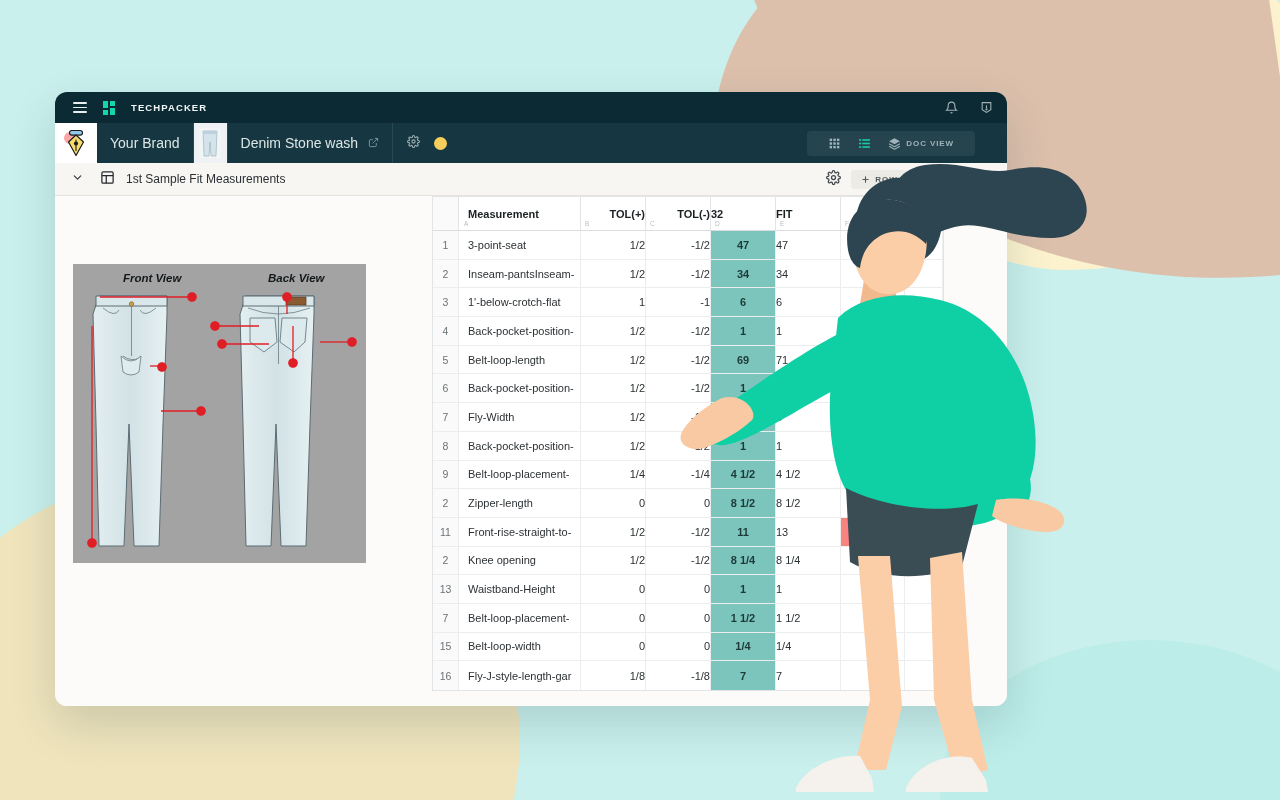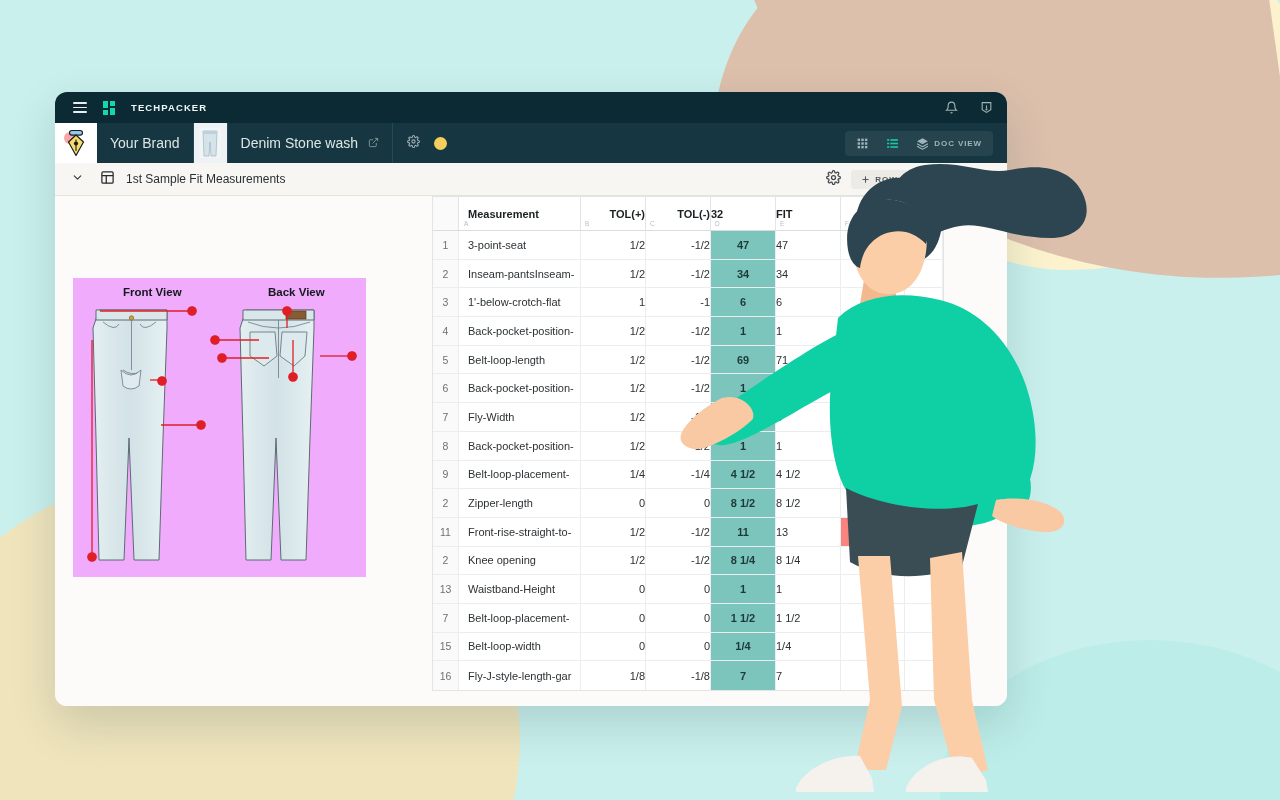--- a/index.html
+++ b/index.html
@@ -94,23 +94,23 @@
   .crumb:first-of-type { border-left:1px solid #234A55; }
   .crumb-thumb {
     width:34px; height:40px; background:#EEF2F4;
     display:flex; align-items:center; justify-content:center;
     flex:0 0 34px; border-right:1px solid #234A55;
   }
   .ext-icon { opacity:.62; }
   .crumb-tools { display:flex; align-items:center; gap:14px; padding:0 14px; }
   .dot-amber { width:13px; height:13px; border-radius:50%; background:#F5CE5B; }
   .viewtoggle {
-    margin-left:auto; margin-right:14px; align-self:center;
+    margin-left:auto; margin-right:32px; align-self:center;
     display:flex; align-items:center; gap:2px;
-    background:#25444E; border-radius:4px; padding:4px 6px;
+    background:#25444E; border-radius:4px; padding:4px 16px;
   }
   .vbtn { display:flex; align-items:center; gap:5px; padding:2px 5px;
     border-radius:3px; cursor:pointer; color:#9FB3B8; font-size:8px;
     letter-spacing:.9px; font-weight:700; }
   .vbtn.active { color:#19C9A4; }
 
   
   .sectionbar {
     height: 33px; background:#F7F6F3; display:flex; align-items:center;
     padding: 0 14px 0 16px; border-bottom:1px solid #E6E3DD;
@@ -124,22 +124,22 @@
     background:#EDEBE6; border:none; border-radius:4px;
     padding:5px 10px; font-size:8px; font-weight:700; letter-spacing:1px;
     color:#54595D; font-family:"Liberation Sans", sans-serif; cursor:pointer;
   }
 
   
   .canvas { position:relative; height:510px; background:#FCFBF9; }
 
   
   .sketch-card {
-    position:absolute; left:18px; top:82px;
-    width:293px; height:299px; background:#f0abfc;
+    position:absolute; left:18px; top:68px;
+    width:293px; height:299px; background:#a3a3a3;font-style:italic;
   }
   .sketch-title { position:absolute; font-weight:700; font-size:11.5px; color:#14191C; }
 
   
   .grid {
     position:absolute; left:377px; top:0;
     width:512px; background:#FFFFFF;
     border:1px solid #E2E4E6;
     font-size:11px; color:#2C3134;
   }

